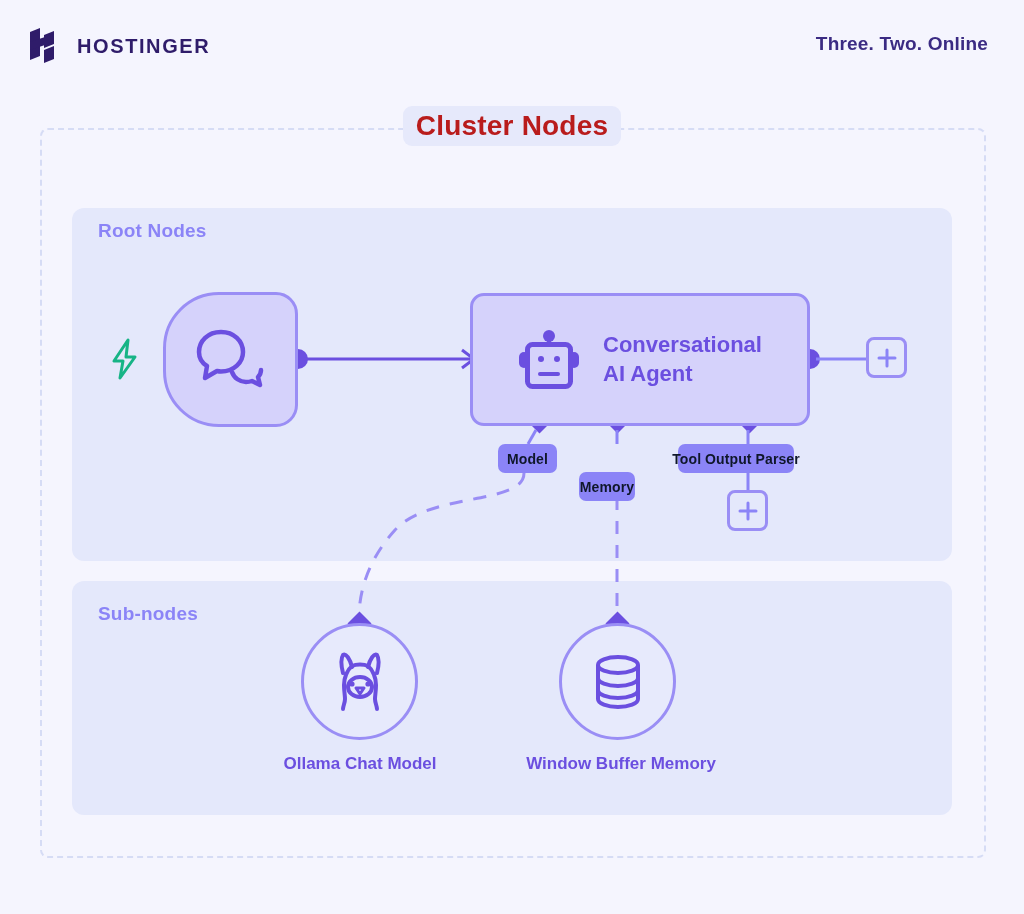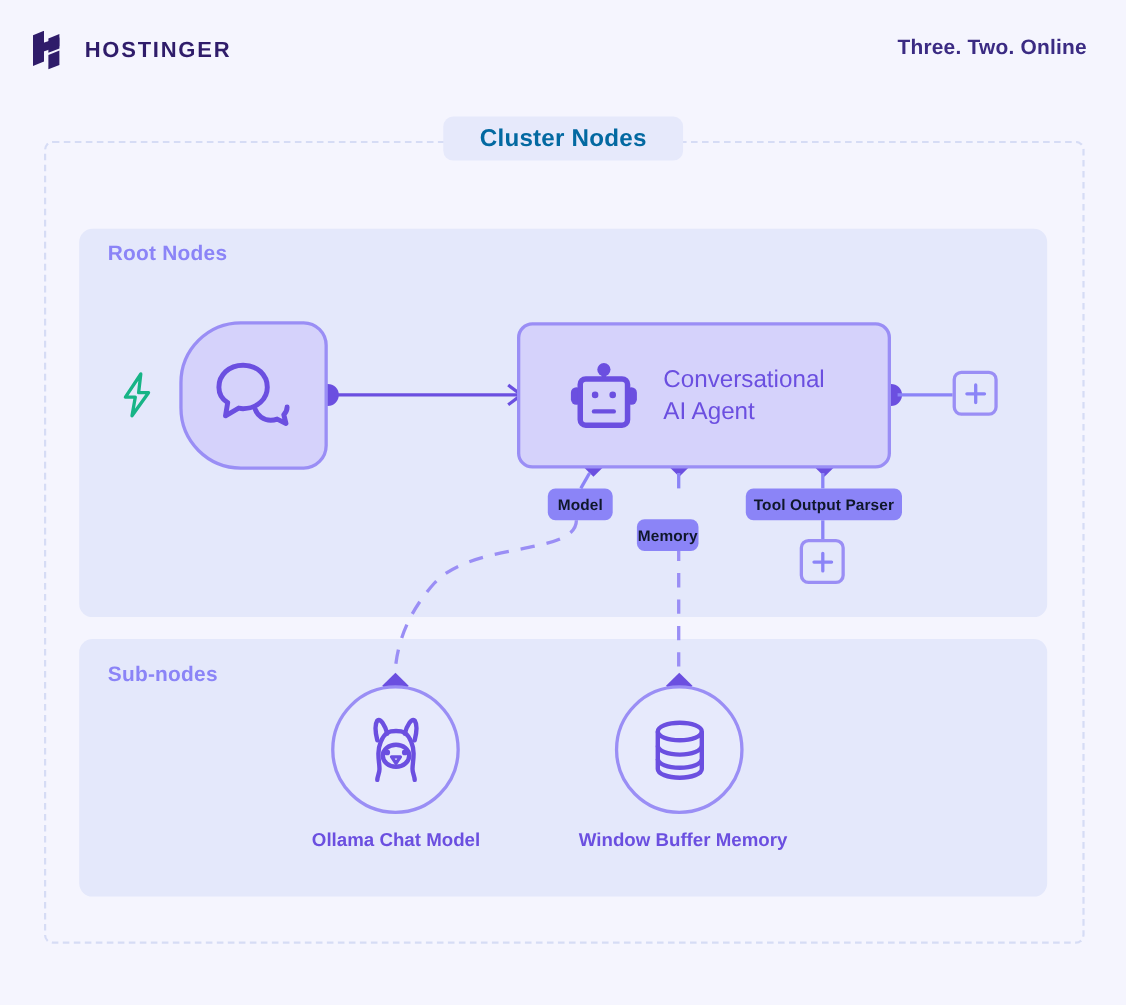--- a/index.html
+++ b/index.html
@@ -28,21 +28,21 @@
   .cluster {
     position: absolute; left: 40px; top: 128px;
     width: 946px; height: 730px;
     border: 2px dashed #d6dcf5; border-radius: 8px;
   }
   .cluster-title {
     position: absolute; left: 403px; top: 106px;
     width: 218px; height: 40px;
     background: #e6e9fb; border-radius: 9px;
     display: flex; align-items: center; justify-content: center;
-    font-size: 22px; font-weight: 700; color: #0369a1; letter-spacing: .2px;
+    font-size: 28px; font-weight: 700; color: #b91c1c; letter-spacing: .2px;
     z-index: 5;
   }
 
   
   .panel {
     position: absolute; background: #e4e8fb; border-radius: 12px;
   }
   .panel-root { left: 72px; top: 208px; width: 880px; height: 353px; }
   .panel-sub  { left: 72px; top: 581px; width: 880px; height: 234px; }
   .panel-label {
@@ -70,33 +70,33 @@
 
   .bolt { position: absolute; left: 108px; top: 337px; width: 34px; height: 44px; }
 
   
   .node-agent {
     position: absolute; left: 470px; top: 293px; width: 340px; height: 133px;
     background: #d5d2fb; border: 3px solid #9a8ef5; border-radius: 14px;
     display: flex; align-items: center; gap: 22px; padding-left: 44px;
   }
   .agent-title {
-    font-size: 22px; font-weight: 400; color: #6b4fe0; line-height: 1.28;
+    font-size: 22px; font-weight: 700; color: #6b4fe0; line-height: 1.28;
   }
 
   
   .pill {
     position: absolute; height: 29px; background: #8b84f7; border-radius: 7px;
     color: #0f172a; font-size: 14px; font-weight: 700;
     display: flex; align-items: center; justify-content: center;
     padding: 0 12px; letter-spacing: .1px; white-space: nowrap;
   }
   .pill-model  { left: 498px; top: 444px; width: 59px; }
   .pill-memory { left: 579px; top: 444px; width: 56px; margin-top: 28px; }
-  .pill-parser { left: 678px; top: 444px; width: 142px; }
+  .pill-parser { left: 678px; top: 444px; width: 116px; }
 
   
   .plus-btn {
     position: absolute; width: 41px; height: 41px;
     border: 3px solid #9a8ef5; border-radius: 8px; background: transparent;
     display: flex; align-items: center; justify-content: center;
   }
   .plus-right  { left: 866px; top: 337px; }
   .plus-parser { left: 727px; top: 490px; }
 

